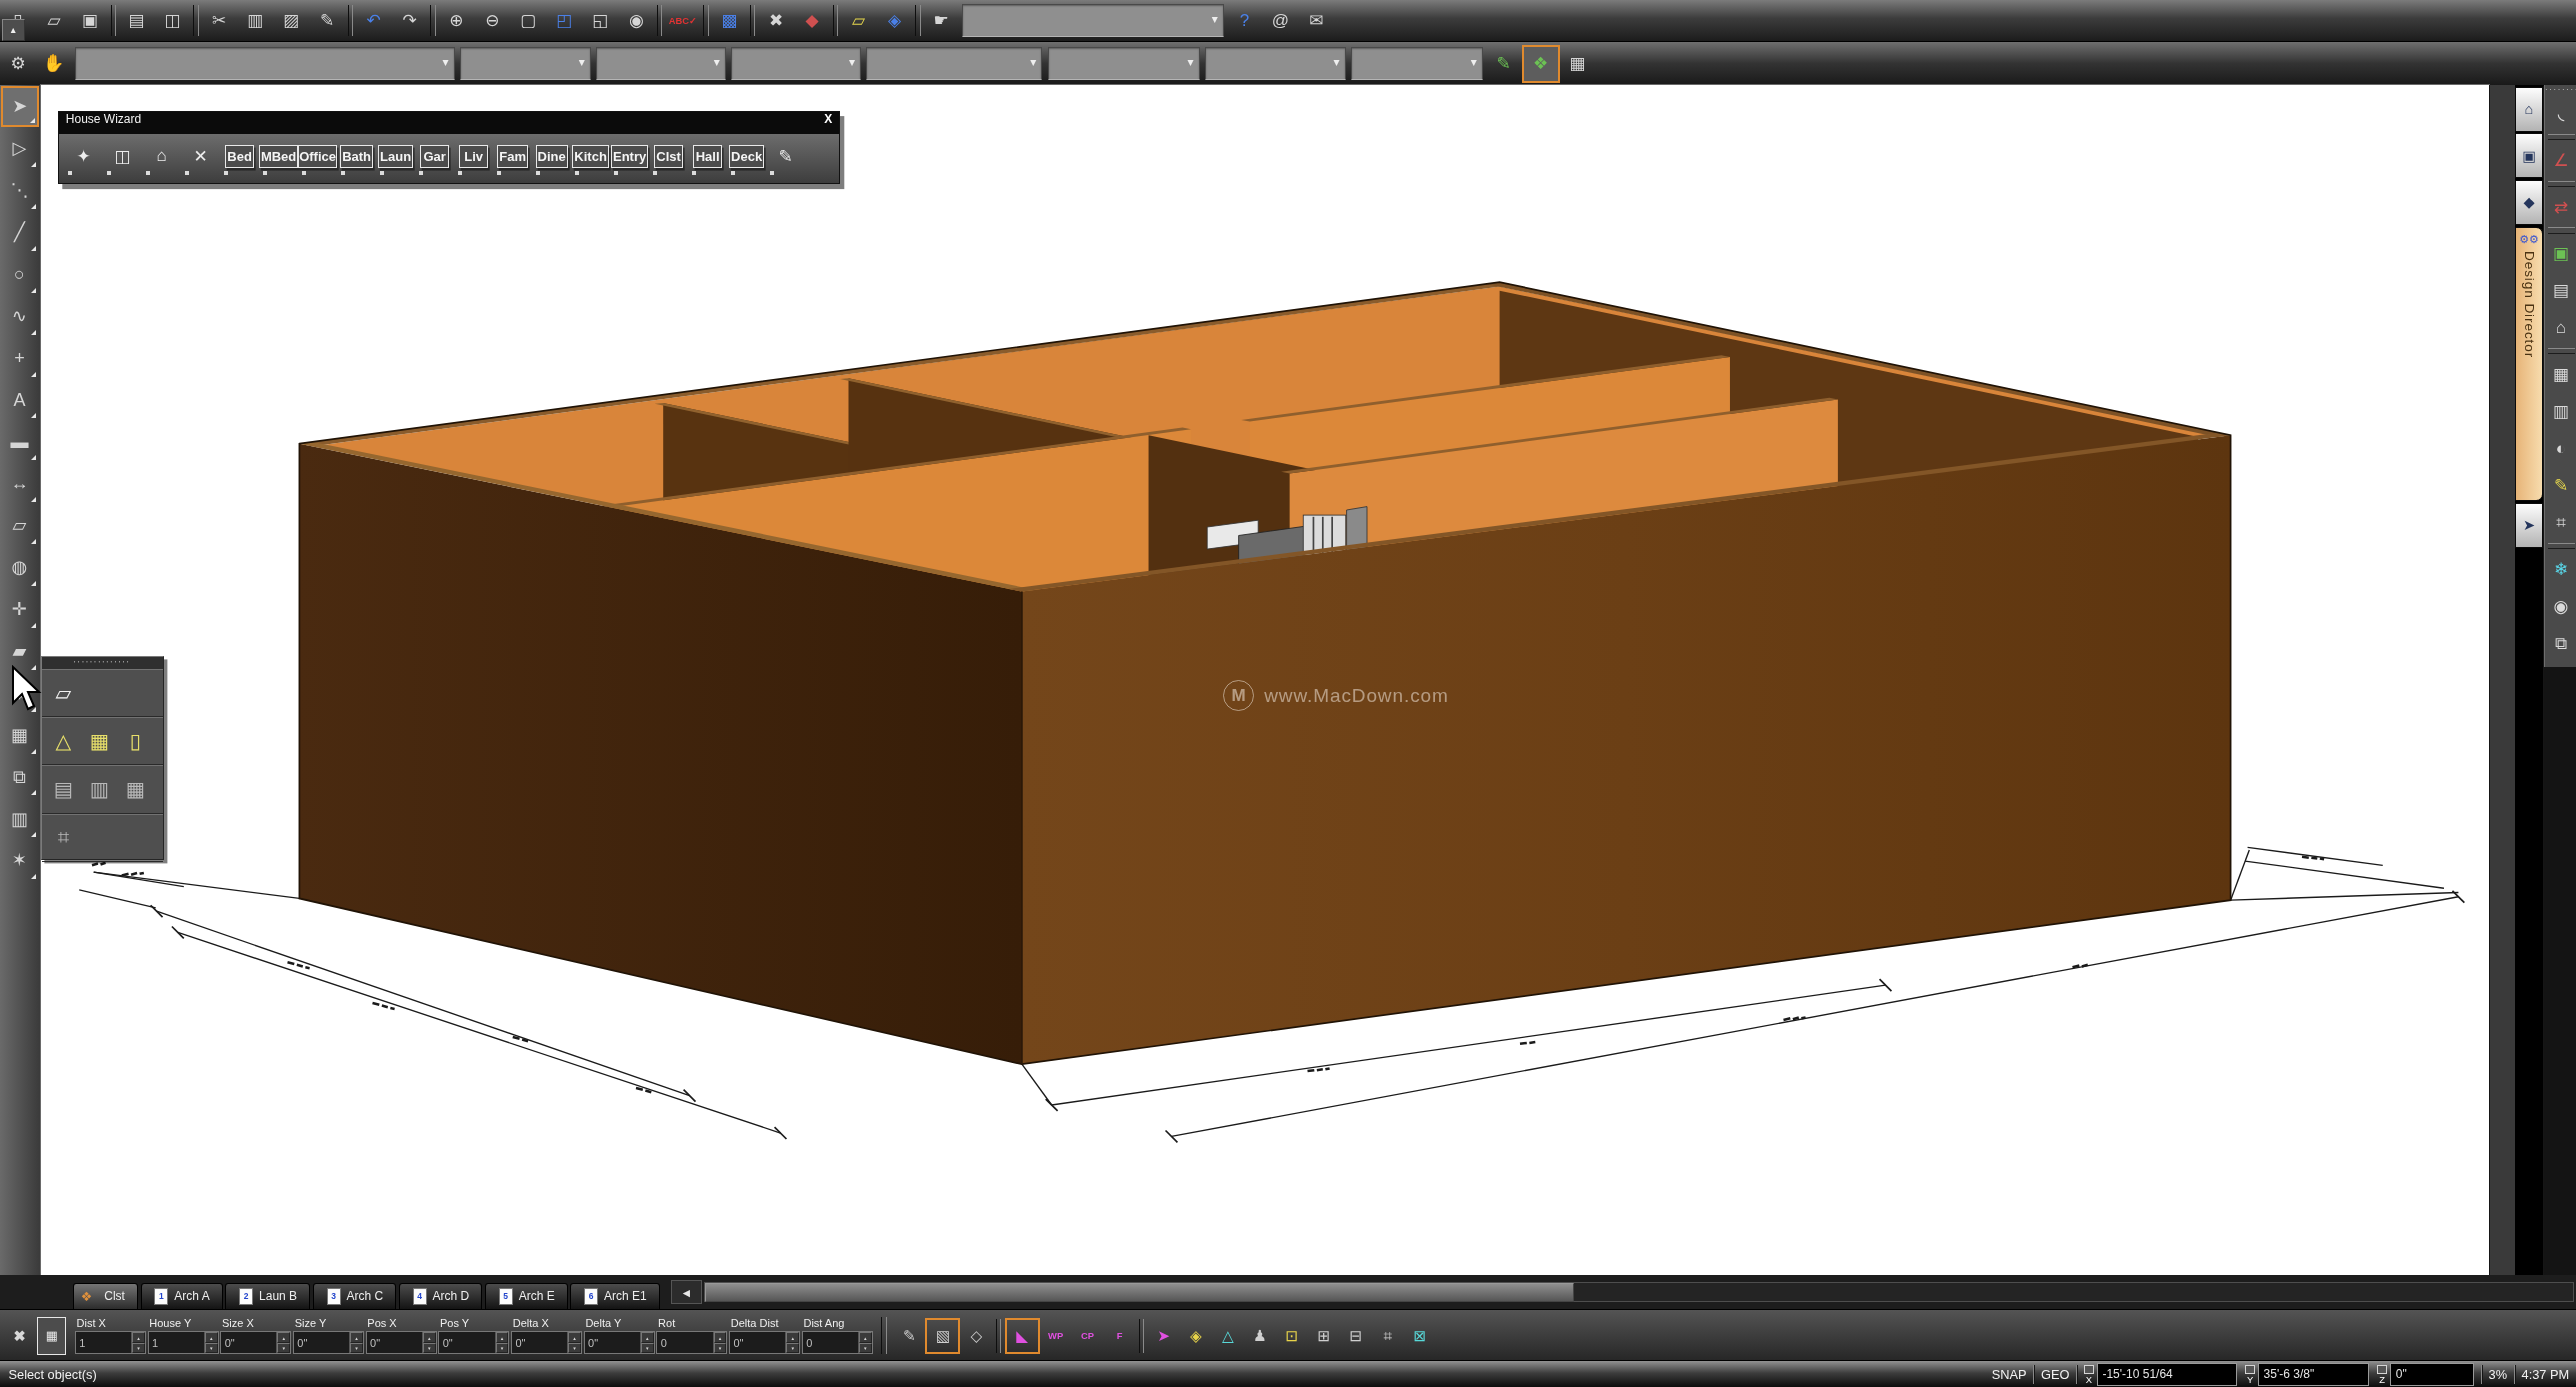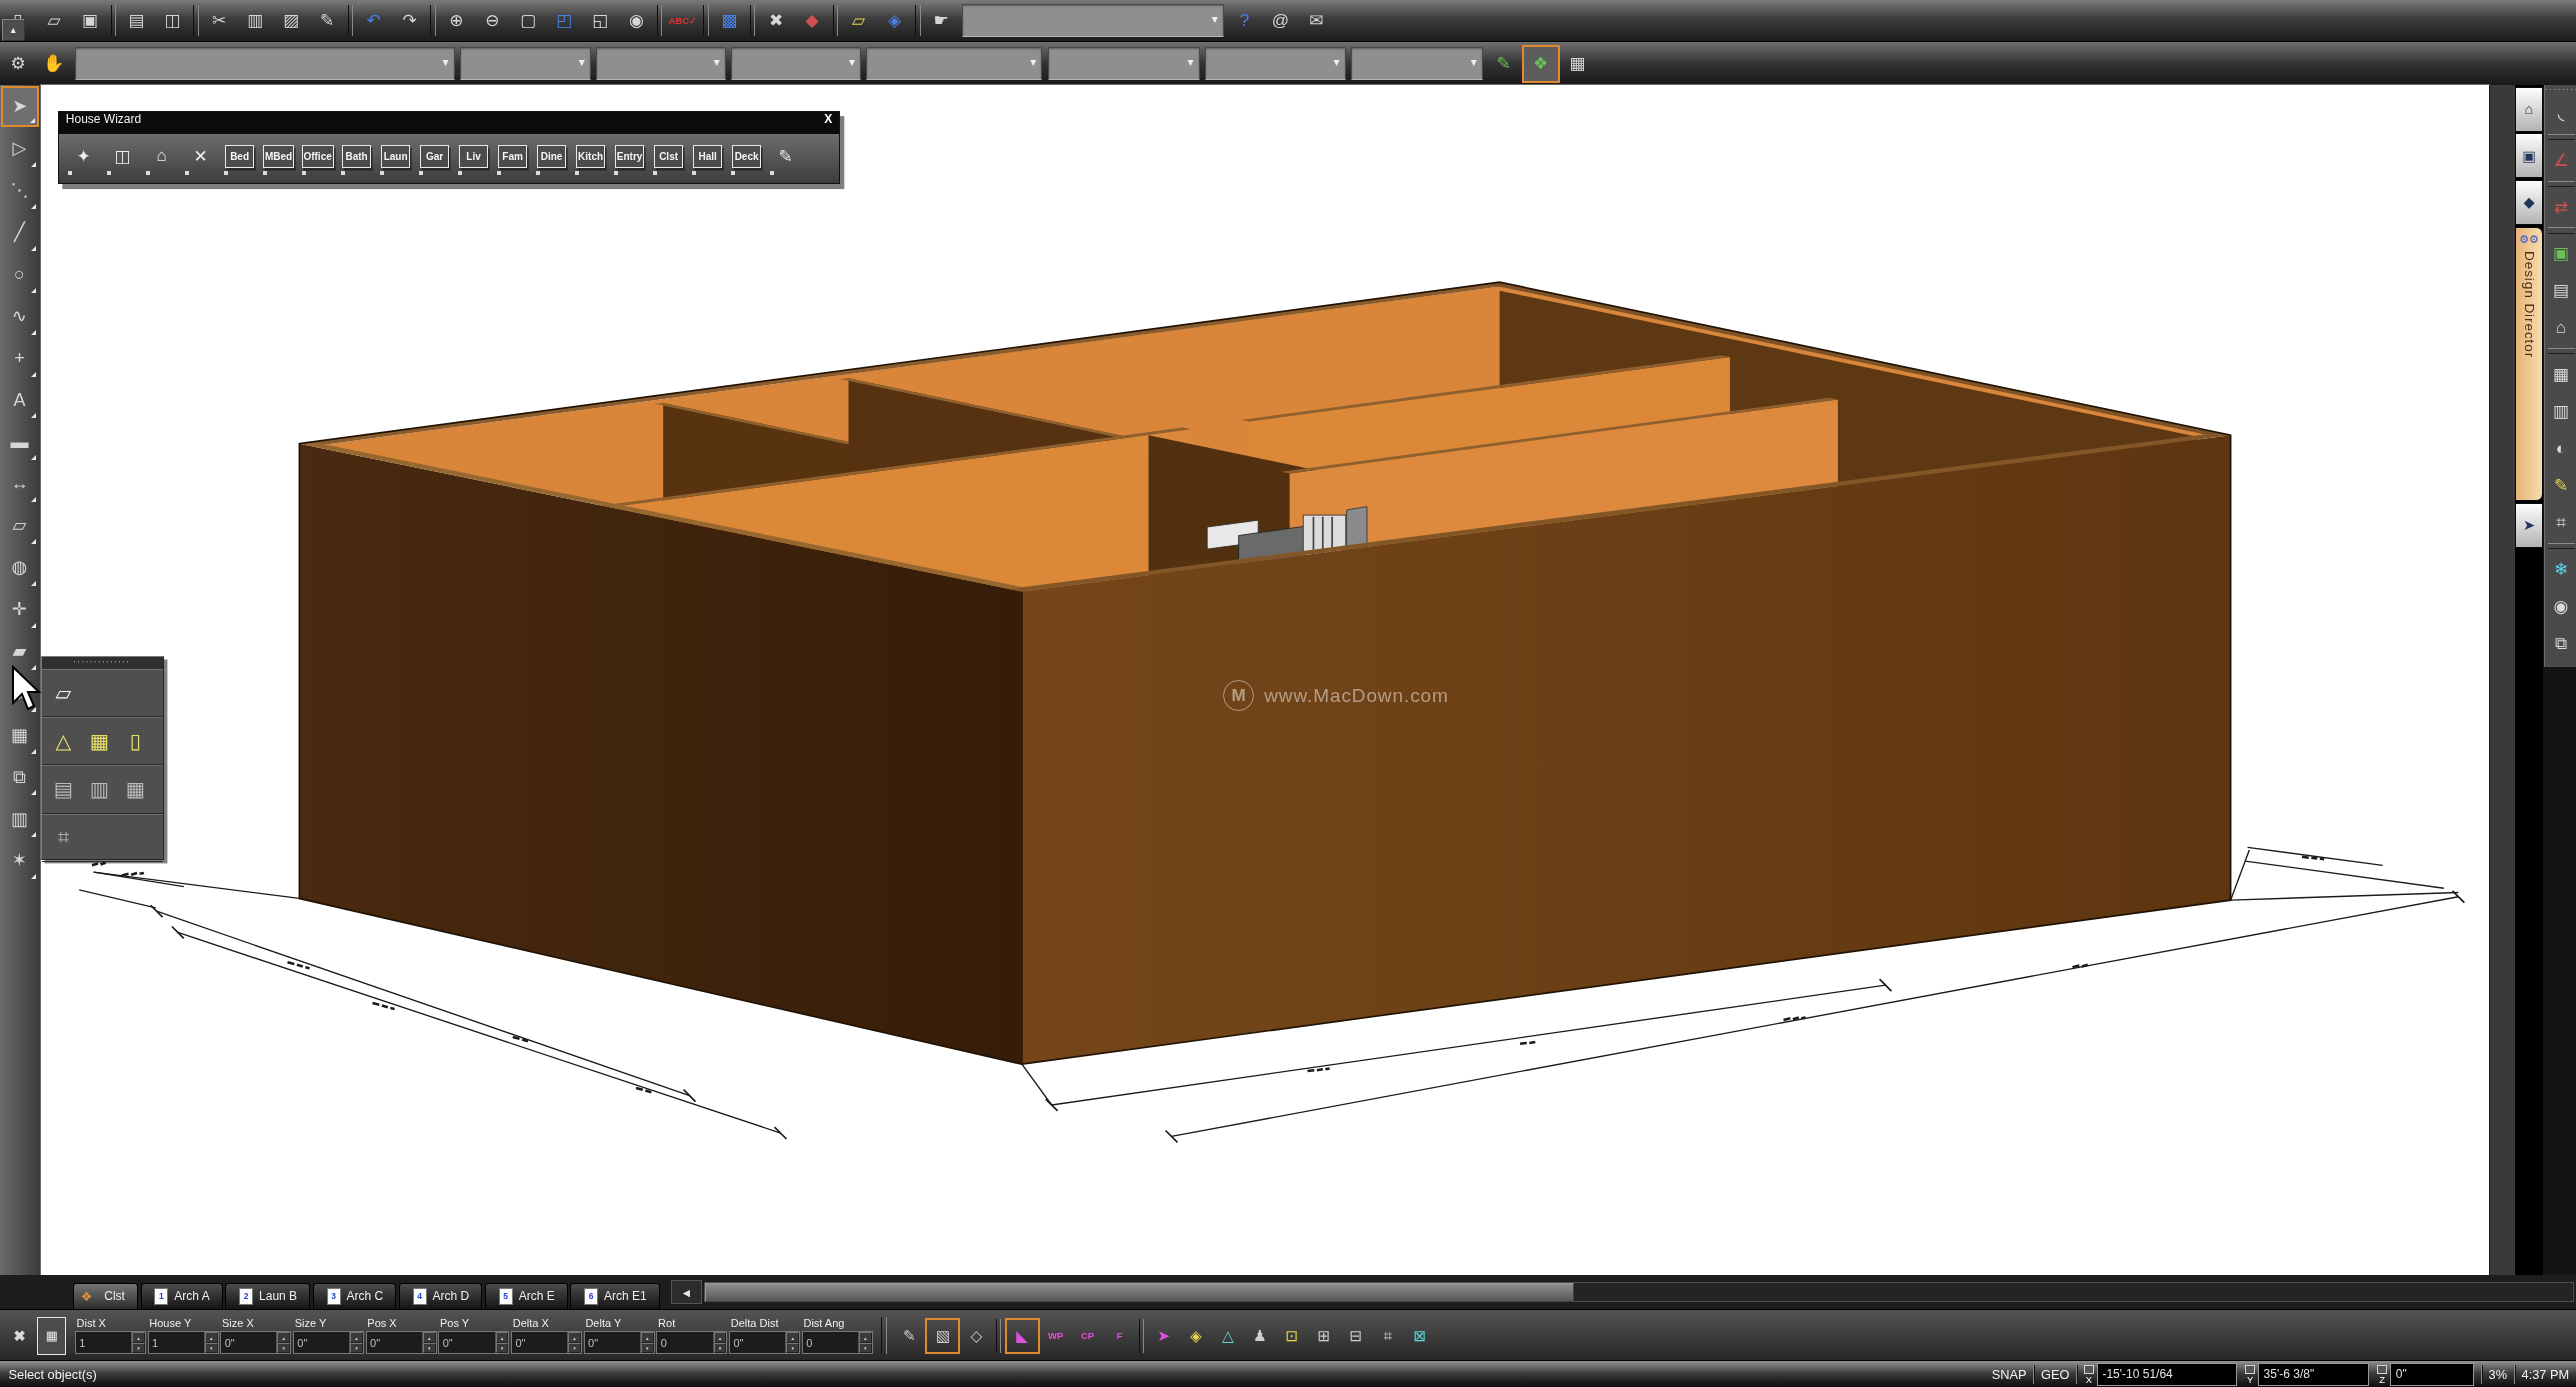--- a/index.html
+++ b/index.html
@@ -33,21 +33,21 @@
   .canvas{position:absolute;left:41px;top:85px;width:2448px;height:1190px;background:#fff;outline:0.9px solid #6a6a6a;}
   
   .wizard{position:absolute;left:17px;top:26px;width:780px;height:71px;background:linear-gradient(#828282,#3d3d3d);
           border:0.9px solid #111;box-shadow:4.3px 5.1px 0 rgba(20,20,20,.55);}
   .wiz-title{height:22px;background:#0b0b0b;color:#f2f2f2;font-size:12px;display:flex;align-items:flex-start;padding:0 6.8px;}
   .wiz-title .x{margin-left:auto;font-weight:bold;font-size:12px;color:#fff;}
   .wiz-body{display:flex;align-items:center;padding:2.6px 5.1px;}
   .hwb{width:39px;height:39px;display:flex;align-items:center;justify-content:center;position:relative;}
   .hwb::before{content:"";position:absolute;left:4.3px;bottom:0.9px;width:3.4px;height:3.4px;background:#dcdcdc;}
   .hwb .doc{min-width:25.5px;height:21px;border:1.7px solid #e9e9e9;background:#4c4c4c;color:#f5f5f5;
-            font-size:10px;font-weight:bold;display:flex;align-items:center;justify-content:center;
+            font-size:13px;font-weight:bold;display:flex;align-items:center;justify-content:center;
             padding:0 0.9px;box-shadow:1.7px 2.6px 0 rgba(0,0,0,.45);}
   .hwb .doc:empty{display:none;}
   .hwb .ig{font-size:17px;color:#ededed;} .hwb .ig:empty{display:none;}
   
   .palette{position:absolute;left:0px;top:571px;width:121px;height:202px;background:#4f4f4f;
            border:1.7px outset #7a7a7a;box-shadow:3.4px 3.4px 0 rgba(0,0,0,.5);}
   .pal-grip{height:12px;background:#2f2f2f;color:#cfcfcf;font-size:7.7px;letter-spacing:2.6px;
             display:flex;align-items:center;justify-content:center;overflow:hidden;}
   .pal-row{display:flex;border-top:0.9px solid #727272;border-bottom:0.9px solid #2a2a2a;padding:5.1px 3.4px;}
   .pcell{width:36px;height:36px;display:flex;align-items:center;justify-content:center;}

